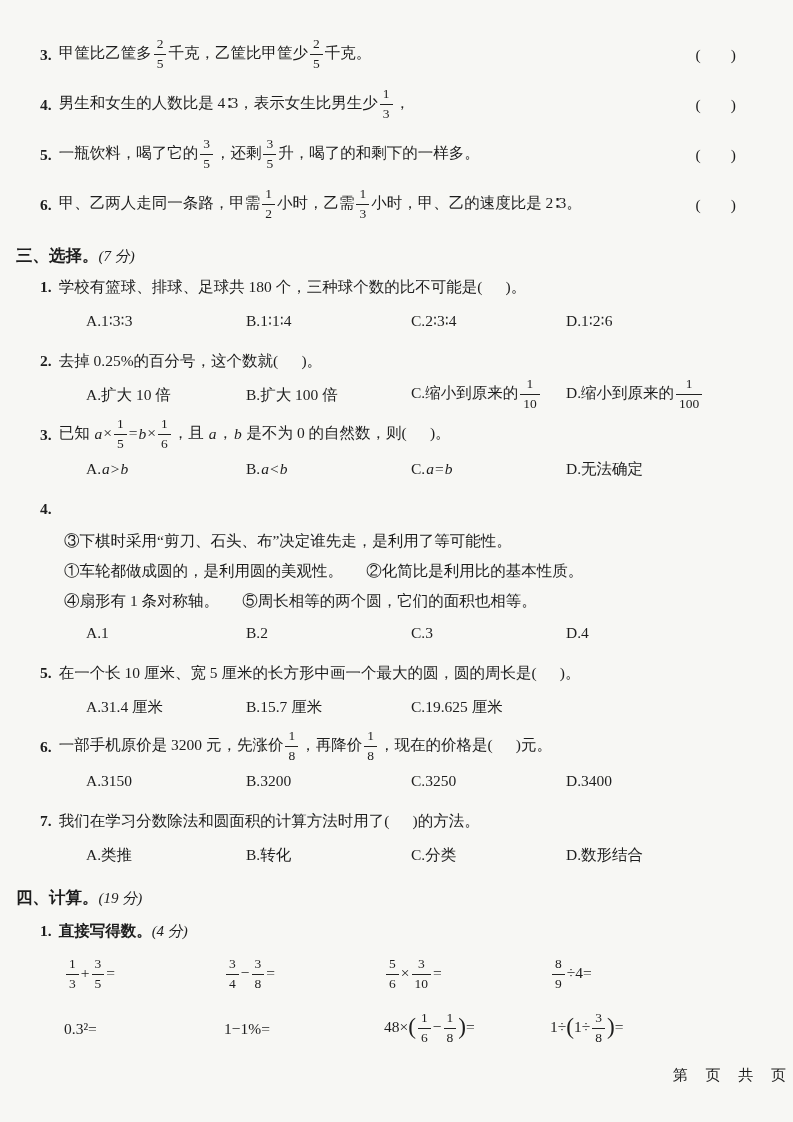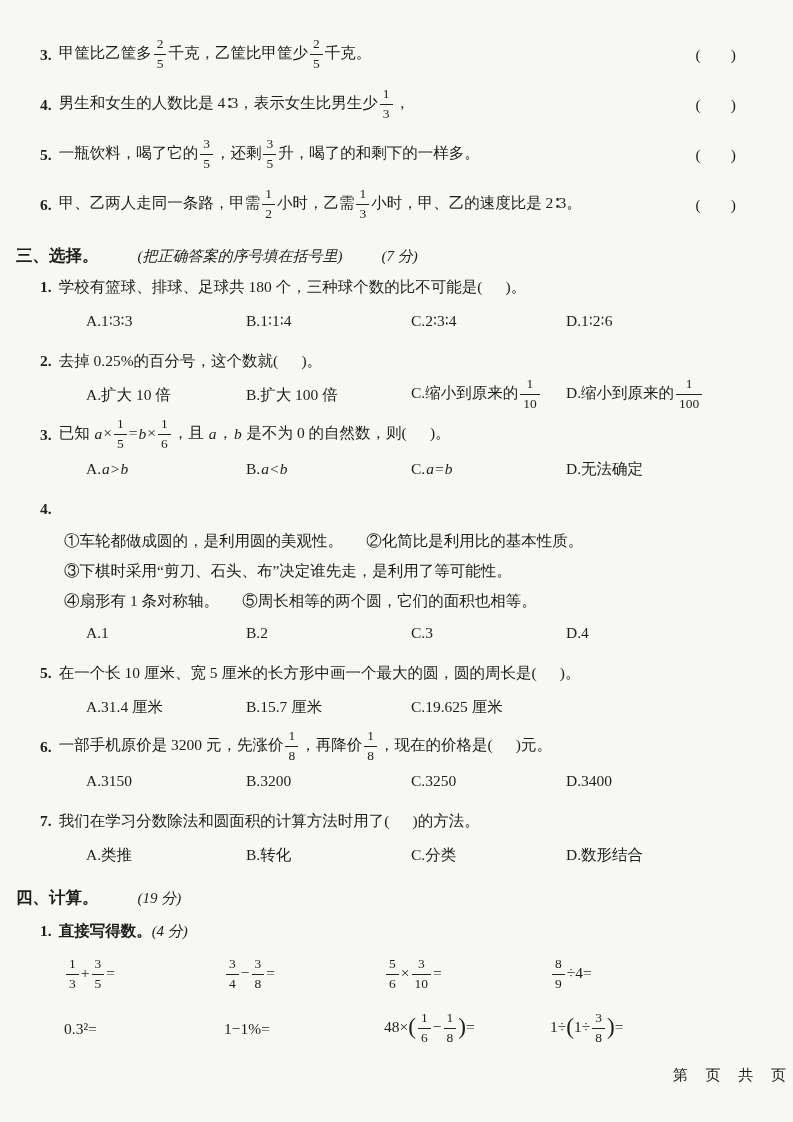--- a/index.html
+++ b/index.html
@@ -12,21 +12,21 @@
   .page{position:relative;width:793px;height:1122px;padding-top:30px;box-sizing:border-box;}
   
   .judge-row{position:relative;min-height:50px;display:flex;align-items:center;
              padding-left:40px;padding-right:110px;}
   .qno{font-weight:bold;margin-right:7px;white-space:pre;}
   .qtext{white-space:pre;}
   .bracket{position:absolute;right:56px;top:50%;transform:translateY(-50%);
            white-space:pre;letter-spacing:1px;}
   
   .sec-title{margin-top:12px;min-height:28px;display:flex;align-items:center;
-             padding-left:16px;font-weight:bold;font-size:16.5px;white-space:pre;gap:39px;}
+             padding-left:16px;font-weight:bold;font-size:16.5px;white-space:pre;}
   .kai{font-weight:normal;font-style:italic;font-size:15px;}
   
   .choice-q{margin-bottom:6px;}
   .q-line{display:flex;align-items:center;min-height:34px;padding-left:40px;}
   .subline{padding-left:64px;min-height:30px;display:flex;align-items:center;white-space:pre;}
   .opts{margin-left:64px;display:grid;grid-template-columns:160px 165px 155px 1fr;
         align-items:center;min-height:34px;}
   .opt{white-space:pre;margin-left:22px;}
   
   .calc-sub{padding-left:40px;min-height:34px;display:flex;align-items:center;
@@ -72,21 +72,21 @@
 
   <div class="judge-row">
     <span class="qno">6.</span>
     <span class="qtext">甲、乙两人走同一条路，甲需<span class="frac"><span class="fnum">1</span><span class="fden">2</span></span>小时，乙需<span class="frac"><span class="fnum">1</span><span class="fden">3</span></span>小时，甲、乙的速度比是 2∶3。</span>
     <span class="bracket">(      )</span>
   </div>
 </div>
   </section>
 
   <section>
-    <div class="sec-title"><span>三、选择。</span><span class="kai">(把正确答案的序号填在括号里)</span><span class="kai">(7 分)</span></div>
+    <div class="sec-title"><span>三、选择。</span><span class="kai">(7 分)</span></div>
     <div id="choice-questions">
   <div class="choice-q">
     <div class="q-line">
       <span class="qno">1.</span>
       <span class="qtext">学校有篮球、排球、足球共 180 个，三种球个数的比不可能是(      )。</span>
     </div>
     <div class="sublines"></div>
     <div class="opts">
             <span class="opt">A.1∶3∶3</span>
             <span class="opt">B.1∶1∶4</span>
@@ -121,22 +121,22 @@
             <span class="opt">C.<i class="var">a</i>=<i class="var">b</i></span>
             <span class="opt">D.无法确定</span>
           </div>
   </div>
 
   <div class="choice-q">
     <div class="q-line">
       <span class="qno">4.</span>
     </div>
     <div class="sublines">
+            <div class="subline">③下棋时采用“剪刀、石头、布”决定谁先走，是利用了等可能性。</div>
             <div class="subline">①车轮都做成圆的，是利用圆的美观性。      ②化简比是利用比的基本性质。</div>
-            <div class="subline">③下棋时采用“剪刀、石头、布”决定谁先走，是利用了等可能性。</div>
             <div class="subline">④扇形有 1 条对称轴。      ⑤周长相等的两个圆，它们的面积也相等。</div>
           </div>
     <div class="opts">
             <span class="opt">A.1</span>
             <span class="opt">B.2</span>
             <span class="opt">C.3</span>
             <span class="opt">D.4</span>
           </div>
   </div>
 

